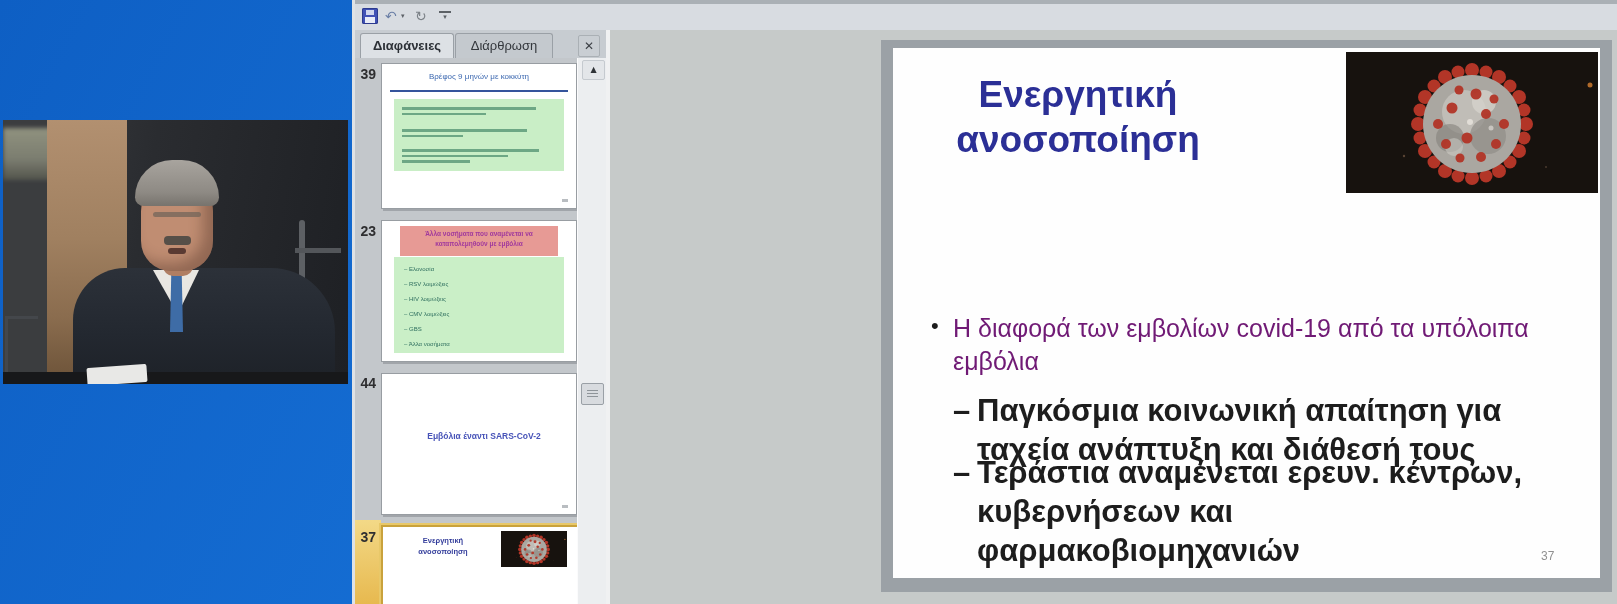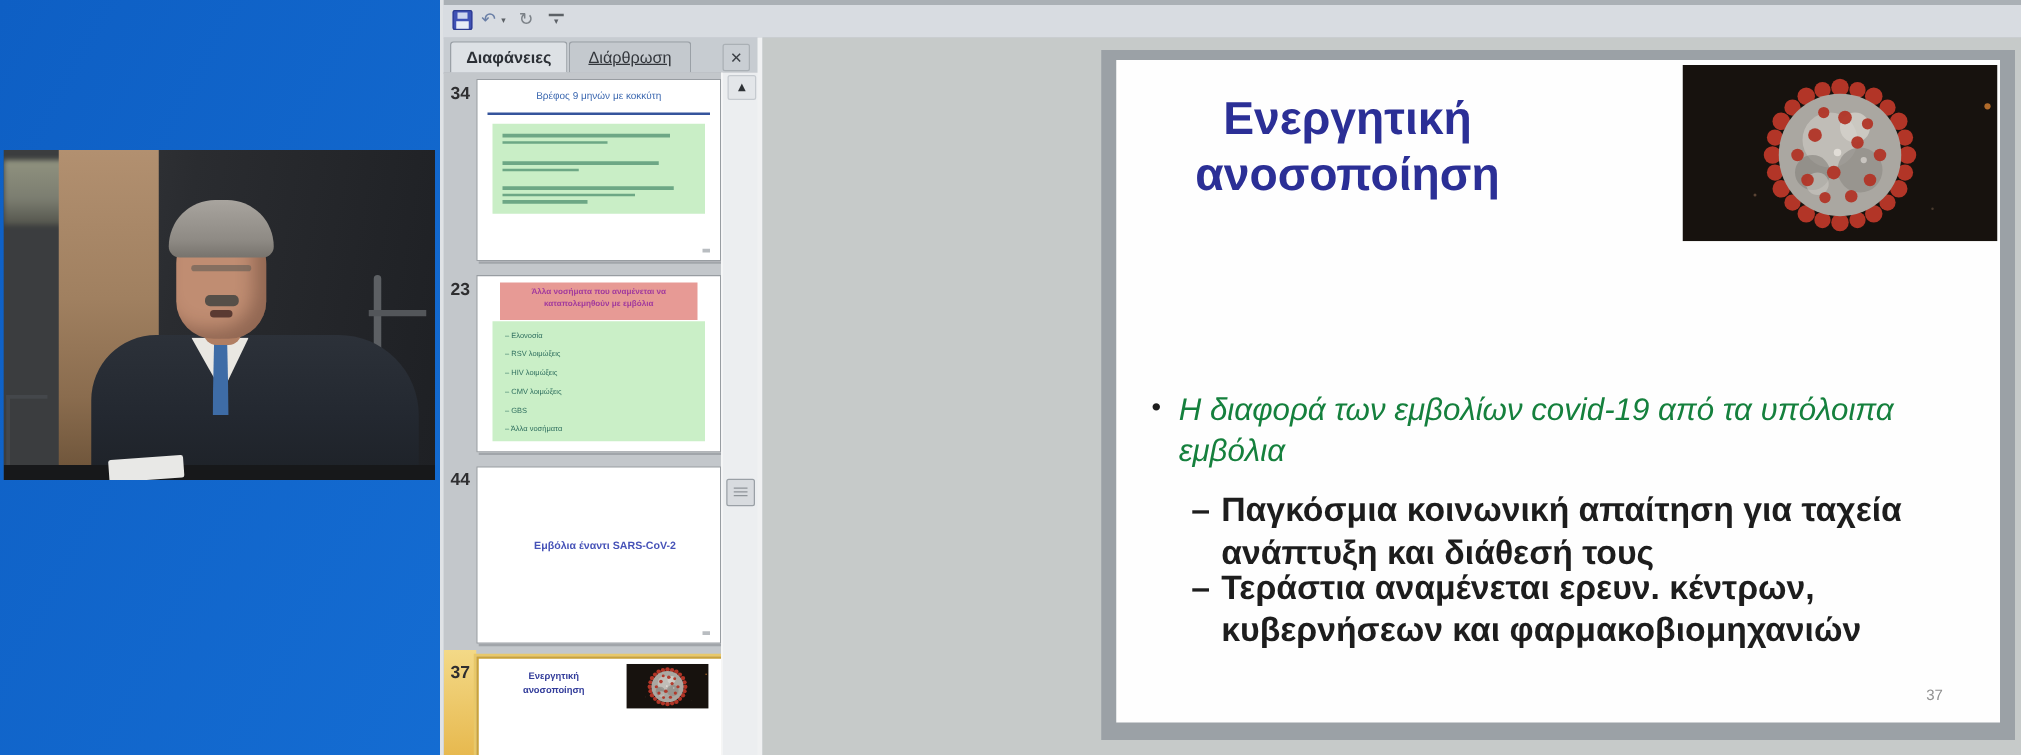--- a/index.html
+++ b/index.html
@@ -49,21 +49,21 @@
   .qat-undo{left:30px;}
   .qat-caret{position:absolute;left:46px;top:8px;font-size:7px;color:#5c6166;font-family:"DejaVu Sans",sans-serif;}
   .qat-redo{left:60px;color:#7c8288;}
   .qat-more{position:absolute;left:84px;top:7px;width:12px;text-align:center;border-top:2px solid #5c6166;font-size:7px;color:#5c6166;font-family:"DejaVu Sans",sans-serif;line-height:9px;}
 
   .tabbar{position:absolute;left:0;top:30px;width:252px;height:28px;background:#c7ccd1;border-bottom:1px solid #a9aeb3;}
   .tab{position:absolute;top:3px;height:24px;line-height:24px;text-align:center;font-size:13px;color:#33373c;
     border:1px solid #9aa0a6;border-bottom:none;border-radius:3px 3px 0 0;background:#c4c9ce;}
   .tab.active{background:#dde1e5;font-weight:bold;color:#2c3036;}
   .tab-slides{left:5px;width:92px;}
-  .tab-outline{left:100px;width:96px;text-decoration:underline;}
+  .tab-outline{left:100px;width:96px;}
   .tab-close{position:absolute;left:223px;top:5px;width:20px;height:20px;line-height:20px;text-align:center;
     font-size:12px;color:#3c4046;font-family:"DejaVu Sans",sans-serif;background:#c9ced3;border:1px solid #aab0b5;border-radius:2px;}
 
   .thumb-panel{position:absolute;left:0;top:58px;width:222px;height:546px;background:#c3c7cb;overflow:hidden;}
   .sel-strip{position:absolute;left:0;top:462px;width:26px;height:84px;background:linear-gradient(180deg,#f3d987,#e7b94f);}
   .tnum{position:absolute;left:0;width:21px;text-align:right;font-size:14px;font-weight:bold;color:#2e2e30;}
   .thumb{position:absolute;left:26px;width:194px;background:#fff;border:1px solid #989da2;box-shadow:2px 2px 0 rgba(120,125,130,.45);overflow:hidden;}
   .thumb.selected{border:2px solid #c9a23c;box-shadow:0 0 0 2px #e8c869;}
 
   .t-title{position:absolute;top:8px;left:4px;right:4px;text-align:center;font-size:8px;color:#3c68b0;}
@@ -91,23 +91,23 @@
   .vscroll-thumb i{display:block;height:1px;margin:0 5px 2px 5px;background:#8e9499;}
 
   .splitter{position:absolute;left:251px;top:30px;width:4px;height:574px;background:#f0f1f2;}
   .canvas{position:absolute;left:255px;top:30px;width:1010px;height:574px;background:#c6cac9;}
 
   .slide-outer{position:absolute;left:271px;top:10px;width:731px;height:552px;background:#9ba1a6;}
   .slide{position:absolute;left:12px;top:8px;width:707px;height:530px;background:#fefefe;}
   .slide-title{position:absolute;left:10px;top:24px;width:350px;text-align:center;
     font-size:37px;line-height:1.22;font-weight:bold;color:#2b2f96;}
   .virus-main{position:absolute;left:453px;top:4px;width:252px;height:141px;}
-  .b1{position:absolute;left:22px;top:264px;width:600px;font-size:25px;line-height:1.3;color:#15803d;padding-left:28px;font-style:italic;}
+  .b1{position:absolute;left:32px;top:264px;width:600px;font-size:25px;line-height:1.3;color:#701a75;padding-left:28px;}
   .b1::before{content:"•";position:absolute;left:6px;top:0;font-size:22px;color:#1d1d1d;}
-  .sub{position:absolute;left:58px;width:560px;font-size:27px;line-height:1.25;font-weight:bold;color:#1d1d1d;padding-left:26px;}
+  .sub{position:absolute;left:58px;width:560px;font-size:31px;line-height:1.25;font-weight:bold;color:#1d1d1d;padding-left:26px;}
   .sub::before{content:"–";position:absolute;left:2px;top:0;}
   .sub1{top:344px;}
   .sub2{top:406px;}
   .slide-num{position:absolute;left:648px;top:501px;font-size:12px;color:#909090;}
 
   .defs-holder{position:absolute;width:0;height:0;overflow:hidden;}
 </style>
 </head>
 <body>
 
@@ -208,21 +208,21 @@
 
     <div class="tabbar">
       <div class="tab tab-slides active">Διαφάνειες</div>
       <div class="tab tab-outline">Διάρθρωση</div>
       <div class="tab-close">✕</div>
     </div>
 
     <div class="thumb-panel">
       <div class="sel-strip"></div>
 
-      <div class="tnum" style="top:8px;">34</div>
+      <div class="tnum" style="top:8px;">39</div>
       <div class="thumb" style="top:5px;height:144px;">
         <div class="t-title">Βρέφος 9 μηνών με κοκκύτη</div>
         <div class="t-rule"></div>
         <div class="t-green">
           <div class="sg" style="top:8px;">
               <i style="width:88%;"></i>
               <i style="width:55%;"></i>
             </div>
           <div class="sg" style="top:30px;">
               <i style="width:82%;"></i>

